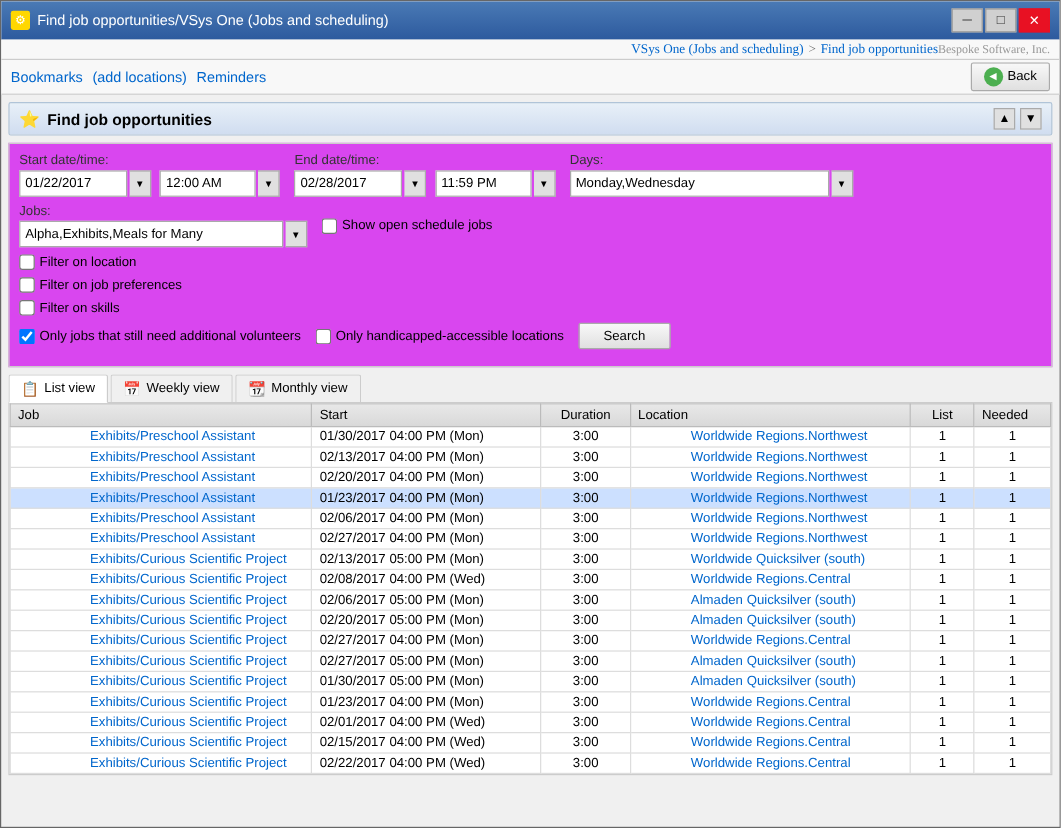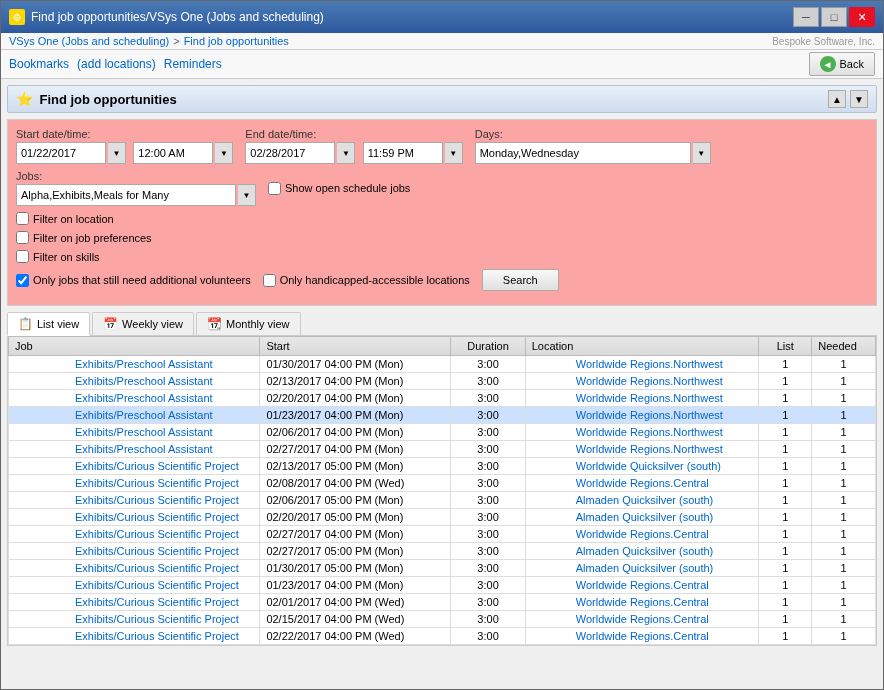--- a/index.html
+++ b/index.html
@@ -7,41 +7,41 @@
     
     .window { width: 884px; height: 690px; background: #f0f0f0; border: 1px solid #666; display: flex; flex-direction: column; overflow: hidden; }
     
     .title-bar { background: linear-gradient(to bottom, #4a7ab5, #2d5a9e); color: white; padding: 6px 8px; display: flex; align-items: center; justify-content: space-between; font-size: 12px; font-weight: normal; flex-shrink: 0; }
     .title-bar-left { display: flex; align-items: center; gap: 6px; }
     .title-bar-icon { width: 16px; height: 16px; background: #ffd700; border-radius: 2px; display: flex; align-items: center; justify-content: center; font-size: 10px; }
     .title-bar-controls { display: flex; gap: 2px; }
     .title-btn { width: 26px; height: 20px; background: #d0d0d0; border: 1px solid #999; cursor: pointer; display: flex; align-items: center; justify-content: center; font-size: 11px; color: #333; }
     .title-btn.close { background: #e81123; color: white; border-color: #e81123; }
     
-    .nav-bar { background: #f8f8f8; padding: 2px 8px; display: flex; align-items: center; justify-content: space-between; border-bottom: 1px solid #ccc; flex-shrink: 0; }
+    .nav-bar { background: #f8f8f8; padding: 2px 8px; display: flex; align-items: center; justify-content: flex-end; border-bottom: 1px solid #ccc; flex-shrink: 0; font-family: Liberation Serif, serif; }
     .breadcrumb { display: flex; align-items: center; gap: 4px; font-size: 11px; }
     .breadcrumb a { color: #0066cc; text-decoration: none; }
     .breadcrumb-sep { color: #666; }
     .bespoke { color: #999; font-size: 10px; }
     
     .toolbar { background: #f8f8f8; padding: 2px 8px; display: flex; align-items: center; justify-content: space-between; border-bottom: 1px solid #ccc; flex-shrink: 0; }
     .toolbar-links { display: flex; gap: 8px; font-size: 12px; }
     .toolbar-links a { color: #0066cc; text-decoration: none; }
     .back-btn { background: linear-gradient(to bottom, #f8f8f8, #e0e0e0); border: 1px solid #aaa; padding: 3px 10px; cursor: pointer; display: flex; align-items: center; gap: 4px; font-size: 11px; border-radius: 2px; }
     .back-icon { width: 16px; height: 16px; background: #4CAF50; border-radius: 50%; display: flex; align-items: center; justify-content: center; color: white; font-size: 10px; }
     
     .main-content { flex: 1; overflow: auto; padding: 6px; }
     
     .section-header { background: linear-gradient(to bottom, #e8f0f8, #d0ddf0); border: 1px solid #b0c4d8; padding: 4px 8px; display: flex; align-items: center; justify-content: space-between; margin-bottom: 6px; border-radius: 2px; }
     .section-title { font-weight: bold; font-size: 13px; display: flex; align-items: center; gap: 6px; }
     .section-icon { color: #ffa500; font-size: 14px; }
     .section-controls { display: flex; gap: 4px; }
     .section-ctrl-btn { width: 18px; height: 18px; background: #e0e0e0; border: 1px solid #aaa; cursor: pointer; display: flex; align-items: center; justify-content: center; font-size: 10px; }
     
-    .form-area { background: #fca5a5; border: 1px solid #ccc; padding: 8px; margin-bottom: 6px; }
+    .form-area { background: #d946ef; border: 1px solid #ccc; padding: 8px; margin-bottom: 6px; }
     
     .form-row { display: flex; align-items: center; gap: 12px; margin-bottom: 6px; flex-wrap: wrap; }
     .form-group { display: flex; flex-direction: column; gap: 2px; }
     .form-label { font-size: 11px; color: #333; }
     .form-input { display: flex; align-items: center; gap: 2px; }
     
     input[type="text"], select { border: 1px solid #aaa; padding: 2px 4px; font-size: 11px; background: white; height: 22px; }
     .date-input { width: 90px; }
     .time-input { width: 80px; }
     .days-select { width: 216px; }

